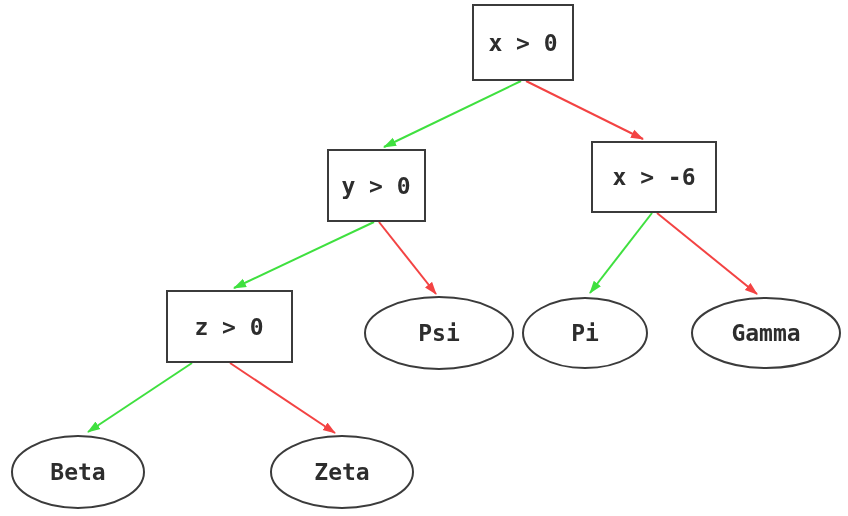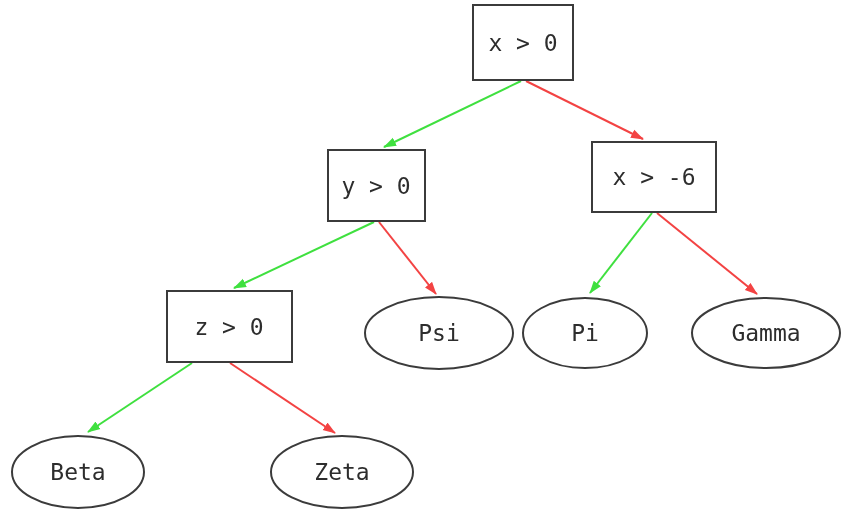--- a/index.html
+++ b/index.html
@@ -7,20 +7,21 @@
     padding: 0;
     background: #ffffff;
     width: 848px;
     height: 516px;
     overflow: hidden;
   }
   .canvas-wrap {
     position: relative;
     width: 718px;
     height: 516px;
+    font-weight: bold;
   }
   svg text {
     font-family: "DejaVu Sans Mono", "Liberation Mono", monospace;
     font-size: 23px;
     fill: #2d2d2d;
     text-anchor: middle;
   }
   svg .node-shape {
     fill: #ffffff;
     stroke-width: 2px;

